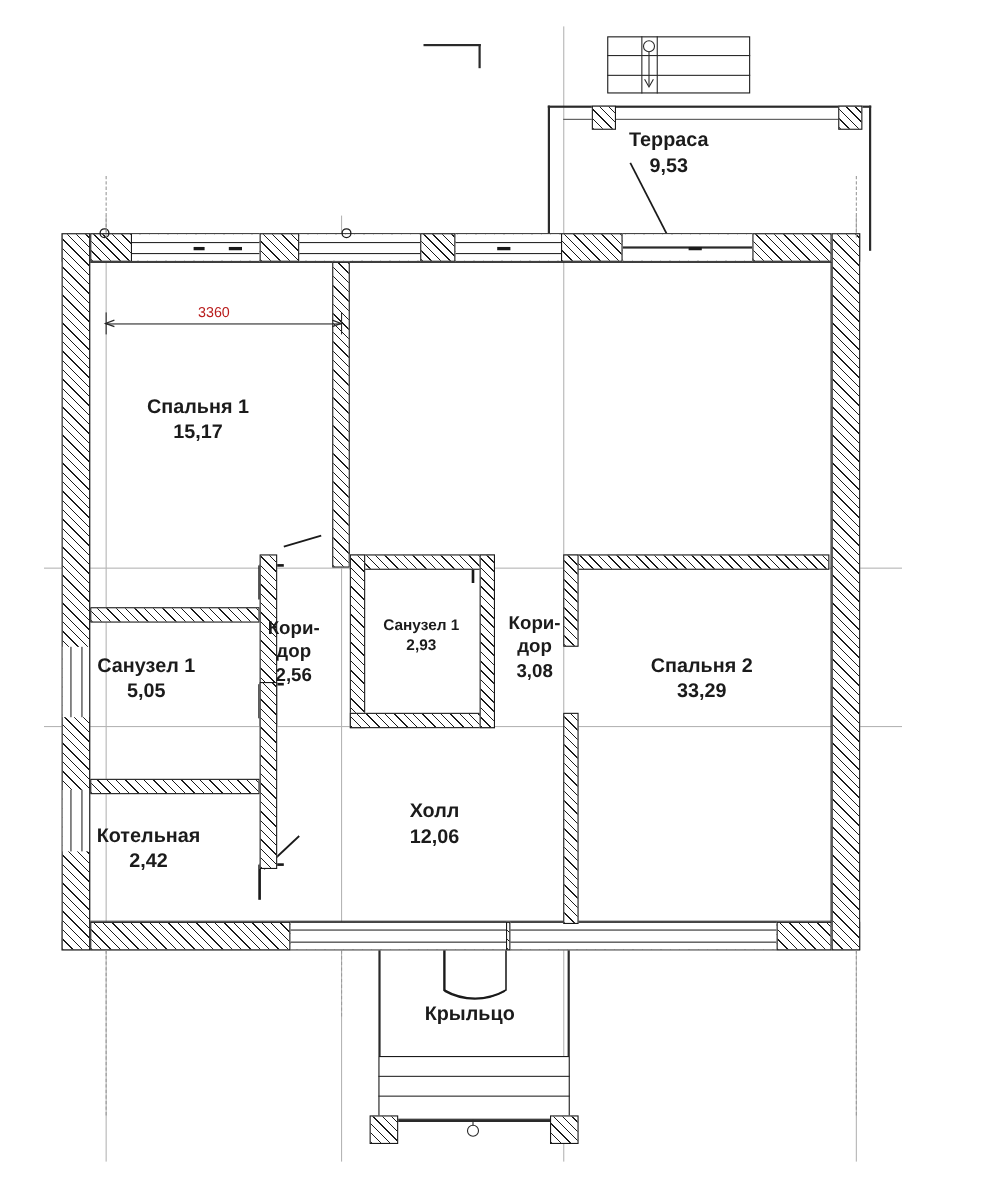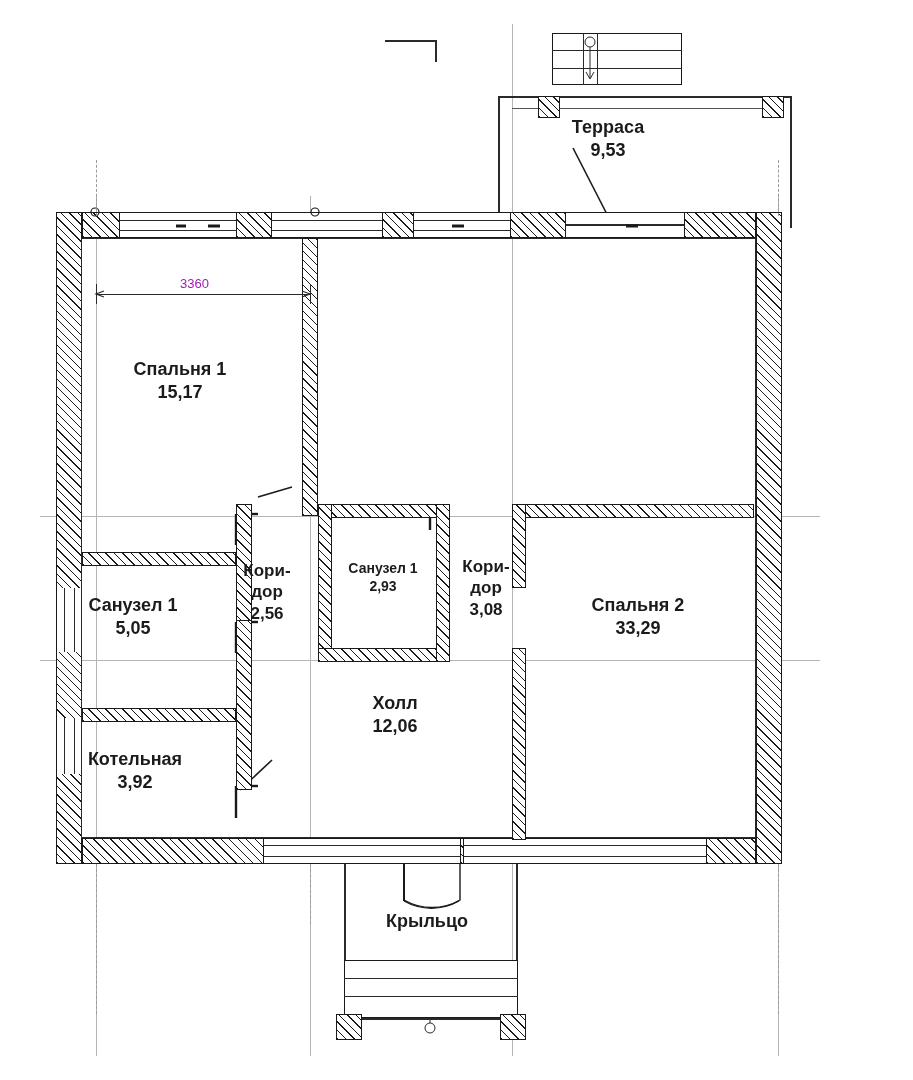--- a/index.html
+++ b/index.html
@@ -19,21 +19,21 @@
   .thinline{position:absolute;background:#2a2a2a;}
   .dash{position:absolute;}
   .dashv{border-left:1px dashed #9a9a9a;}
   .centerh{position:absolute;border-top:1px solid #b5b5b5;}
   .centerv{position:absolute;border-left:1px solid #b5b5b5;}
   .whitebox{position:absolute;background:#ffffff;}
 
   
   .dimline{position:absolute;height:0;border-top:1px solid #2a2a2a;}
   .dimtick{position:absolute;width:0;border-left:1px solid #2a2a2a;}
-  .dimtxt{position:absolute;font-size:13px;color:#a21caf;}
+  .dimtxt{position:absolute;font-size:13px;color:#b91c1c;}
 
   svg.ovl{position:absolute;left:0;top:0;width:913px;height:1080px;overflow:visible;}
 </style>
 </head>
 <body>
 
 <div id="plan">
 
   <div class="centerv" style="left:96px;top:196px;height:860px;"></div>
   <div class="centerv" style="left:310px;top:196px;height:860px;"></div>
@@ -207,24 +207,24 @@
     <span class="ar">3,08</span>
   </div>
 
   <div class="lbl" style="left:552px;top:594px;width:172px;font-size:18px;">
     <span class="nm">Спальня 2</span>
     <span class="ar">33,29</span>
   </div>
 
   <div class="lbl" style="left:42px;top:748px;width:186px;font-size:18px;">
     <span class="nm">Котельная</span>
-    <span class="ar">3,92</span>
-  </div>
-
-  <div class="lbl" style="left:320px;top:692px;width:150px;font-size:18px;">
+    <span class="ar">2,42</span>
+  </div>
+
+  <div class="lbl" style="left:320px;top:726px;width:150px;font-size:18px;">
     <span class="nm">Холл</span>
     <span class="ar">12,06</span>
   </div>
 
   <div class="lbl" style="left:352px;top:910px;width:150px;font-size:18px;">
     <span class="nm">Крыльцо</span>
   </div>
 
   <div class="thinline" style="left:344px;top:864px;width:2px;height:96px;"></div>
   <div class="thinline" style="left:516px;top:864px;width:2px;height:96px;"></div>

